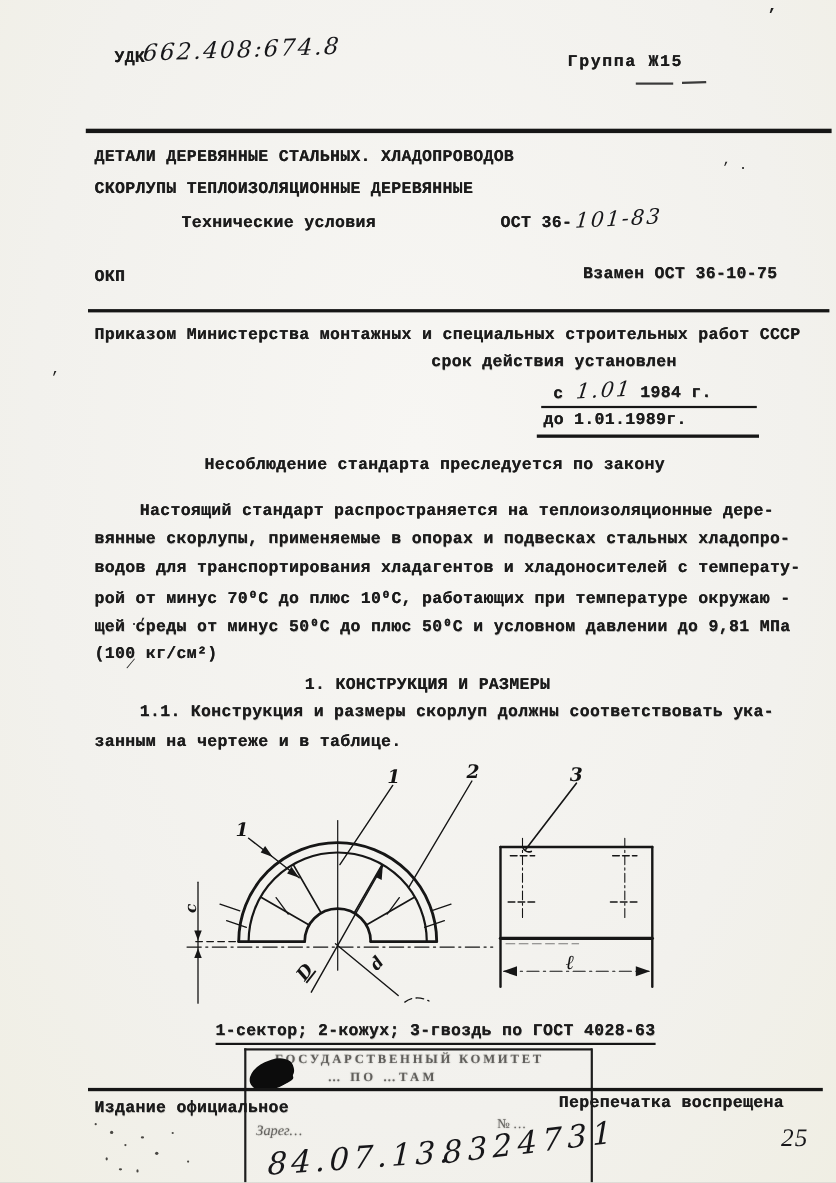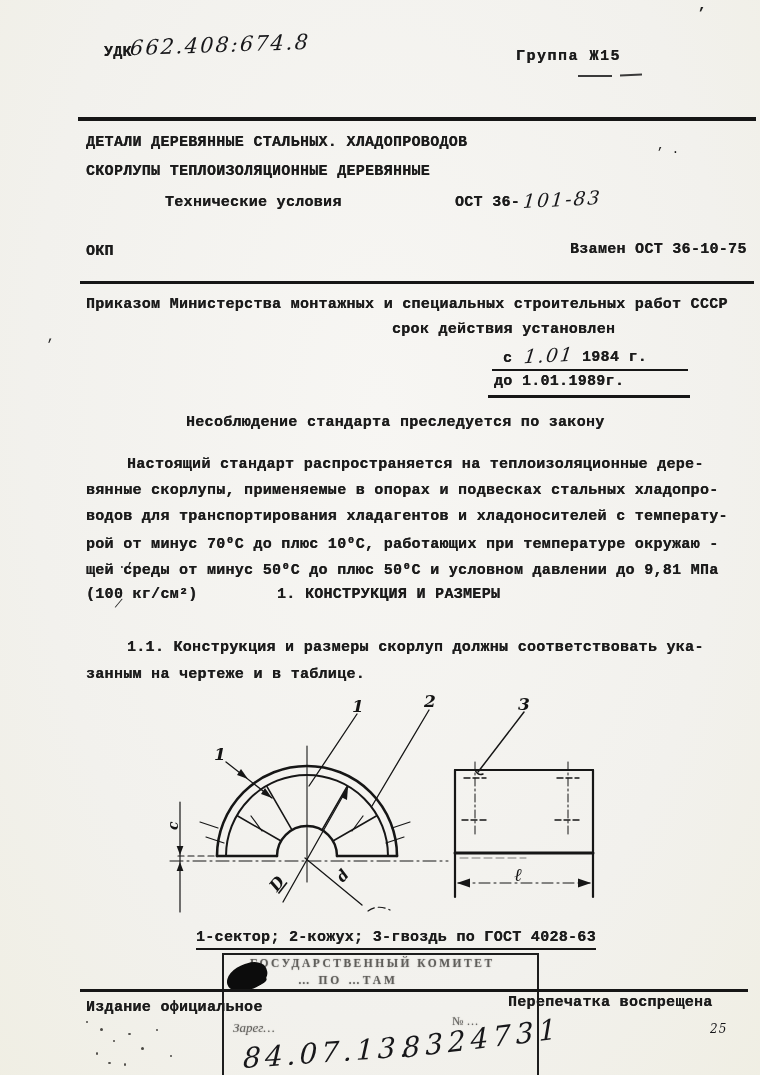--- a/index.html
+++ b/index.html
@@ -34,21 +34,21 @@
 
   <div class="rule" style="left:78px;top:117px;width:678px;height:4px;"></div>
 
   <div class="abs tw" style="left:86px;top:134px;">ДЕТАЛИ ДЕРЕВЯННЫЕ СТАЛЬНЫХ. ХЛАДОПРОВОДОВ</div>
   <div class="abs tw" style="left:86px;top:163px;">СКОРЛУПЫ ТЕПЛОИЗОЛЯЦИОННЫЕ ДЕРЕВЯННЫЕ</div>
   <div class="abs tw" style="left:165px;top:194px;">Технические условия</div>
   <div class="abs tw" style="left:455px;top:194px;">ОСТ 36-</div>
   <div class="abs hw" style="left:523px;top:188px;font-size:19px;letter-spacing:2px;transform:rotate(-3deg) skewX(-8deg);">101-83</div>
 
   <div class="abs tw" style="left:86px;top:243px;">ОКП</div>
-  <div class="abs tw" style="left:530px;top:241px;margin-left:40px;">Взамен ОСТ 36-10-75</div>
+  <div class="abs tw" style="left:530px;top:241px;">Взамен ОСТ 36-10-75</div>
 
   <div class="rule" style="left:80px;top:281px;width:674px;height:2.5px;"></div>
 
   <div class="abs tw" style="left:86px;top:296px;">Приказом Министерства монтажных и специальных строительных работ СССР</div>
   <div class="abs tw" style="left:392px;top:321px;">срок действия установлен</div>
 
   <div class="abs tw" style="left:503px;top:350px;">с</div>
   <div class="abs hw" style="left:524px;top:344px;font-size:19px;letter-spacing:2px;transform:rotate(-3deg) skewX(-10deg);">1.01</div>
   <div class="abs tw" style="left:582px;top:349px;">1984 г.</div>
   <div class="rule" style="left:492px;top:369px;width:196px;height:2px;"></div>
@@ -57,21 +57,21 @@
 
   <div class="abs tw" style="left:186px;top:414px;">Несоблюдение стандарта преследуется по закону</div>
 
   <div class="abs tw" style="left:127px;top:456px;">Настоящий стандарт распространяется на теплоизоляционные дере-</div>
   <div class="abs tw" style="left:86px;top:482px;">вянные скорлупы, применяемые в опорах и подвесках стальных хладопро-</div>
   <div class="abs tw" style="left:86px;top:508px;">водов для транспортирования хладагентов и хладоносителей с температу-</div>
   <div class="abs tw" style="left:86px;top:534px;">рой от минус 70⁰С до плюс 10⁰С, работающих при температуре окружаю -</div>
   <div class="abs tw" style="left:86px;top:560px;">щей среды от минус 50⁰С до плюс 50⁰С и условном давлении до 9,81 МПа</div>
   <div class="abs tw" style="left:86px;top:586px;">(100 кг/см²)</div>
 
-  <div class="abs tw" style="left:277px;top:586px;text-align:right;">1. КОНСТРУКЦИЯ И РАЗМЕРЫ</div>
+  <div class="abs tw" style="left:277px;top:614px;text-align:right;">1. КОНСТРУКЦИЯ И РАЗМЕРЫ</div>
   <div class="abs tw" style="left:127px;top:639px;">1.1. Конструкция и размеры скорлуп должны соответствовать ука-</div>
   <div class="abs tw" style="left:86px;top:666px;">занным на чертеже и в таблице.</div>
 
   <svg class="abs" style="left:100px;top:690px;" width="560" height="235" viewBox="0 0 560 235">
     <g stroke="#161616" fill="none" stroke-linecap="round">
 
       <path d="M 117 166 A 90 90 0 0 1 297 166" stroke-width="2.6"></path>
       <path d="M 126 166 A 81 81 0 0 1 288 166" stroke-width="2"></path>
       <path d="M 117 166 H 177 M 237 166 H 297" stroke-width="2.6"></path>
       <path d="M 177 166 A 30 30 0 0 1 237 166" stroke-width="2.4"></path>
@@ -145,21 +145,21 @@
 
   <div class="rule" style="left:80px;top:989px;width:668px;height:3px;"></div>
 
   <div class="abs faint" style="left:233px;top:1020px;font-size:13px;font-style:italic;">Зарег…</div>
   <div class="abs faint" style="left:452px;top:1014px;font-size:12px;">№ …</div>
   <div class="abs hw" style="left:243px;top:1036px;font-size:28px;letter-spacing:4px;transform:rotate(-4deg) skewX(-6deg);">84.07.13.</div>
   <div class="abs hw" style="left:402px;top:1022px;font-size:28px;letter-spacing:5px;transform:rotate(-7deg) skewX(-6deg);">8324731</div>
 
   <div class="abs tw" style="left:86px;top:999px;">Издание официальное</div>
   <div class="abs tw" style="left:508px;top:994px;">Перепечатка воспрещена</div>
-  <div class="abs hw" style="left:710px;top:1022px;font-size:12px;letter-spacing:1px;">25</div>
+  <div class="abs hw" style="left:710px;top:1022px;font-size:23px;letter-spacing:1px;font-family:Liberation Serif, serif;">25</div>
 
   <div class="abs" style="left:697px;top:6px;font-size:15px;font-weight:bold;">’</div>
   <div class="abs" style="left:656px;top:145px;font-size:13px;">’ ·</div>
   <div class="abs" style="left:46px;top:328px;font-size:14px;">‚</div>
   <div class="abs" style="left:118px;top:560px;font-size:13px;">·’</div>
   <div class="abs" style="left:114px;top:596px;font-size:15px;transform:rotate(12deg);">∕</div>
   <div class="speck" style="left:100px;top:1028px;width:3px;height:3px;"></div>
   <div class="speck" style="left:113px;top:1040px;width:2px;height:2px;"></div>
   <div class="speck" style="left:128px;top:1033px;width:3px;height:2px;"></div>
   <div class="speck" style="left:96px;top:1052px;width:2px;height:3px;"></div>

